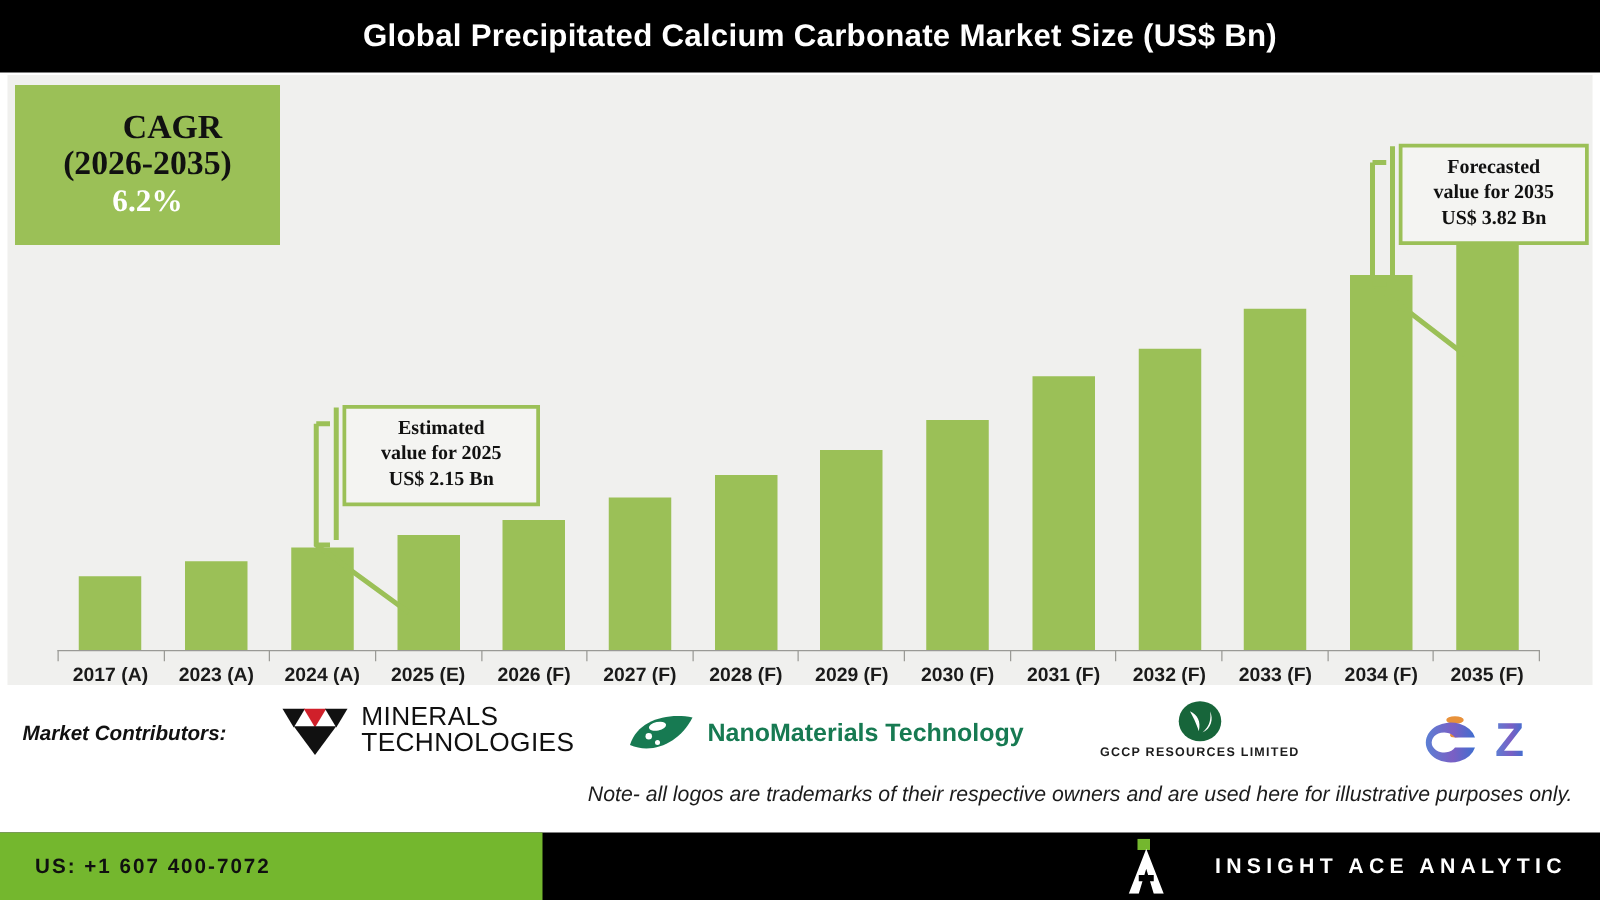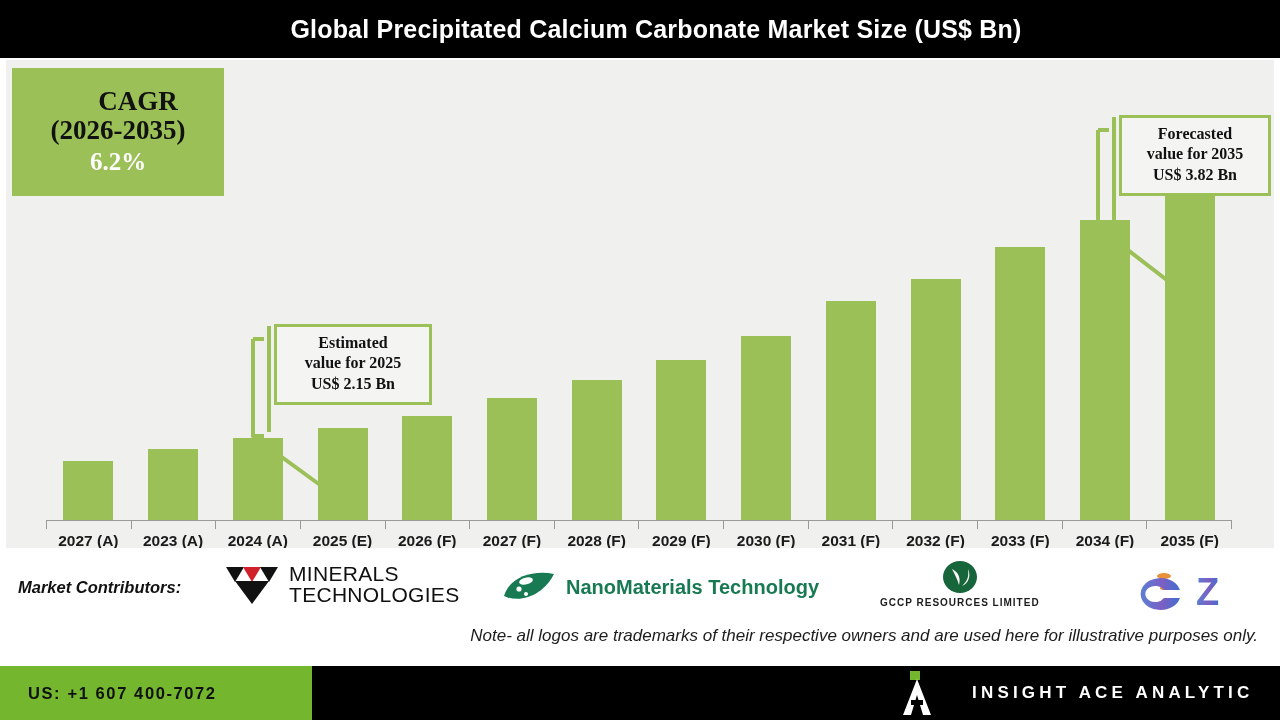--- a/index.html
+++ b/index.html
@@ -138,21 +138,21 @@
 
   .note {
     position: absolute; right: 22px; top: 78px;
     font-family: "Liberation Sans", sans-serif;
     font-style: italic; font-size: 17px; color: #1c1c1c; white-space: nowrap;
   }
 
   
   .footer { position: absolute; left: 0; top: 666px; width: 1280px; height: 54px; background: #000000; }
   .footer-green {
-    position: absolute; left: 0; top: 0; width: 312px; height: 54px; background: #74b72e;
+    position: absolute; left: 0; top: 0; width: 434px; height: 54px; background: #74b72e;
     display: flex; align-items: center;
   }
   .footer-phone {
     font-family: "Liberation Sans", sans-serif;
     font-weight: bold; font-size: 16.5px; color: #101010; letter-spacing: 1.6px;
     margin-left: 28px; white-space: nowrap;
   }
   .footer-brand { position: absolute; left: 900px; top: 0; height: 54px; display: flex; align-items: center; gap: 16px; }
   .brand-mark { width: 34px; height: 44px; margin-right: 22px; }
   .brand-text {
@@ -234,21 +234,21 @@
           <div class="tick"></div>
           <div class="tick"></div>
           <div class="tick"></div>
           <div class="tick"></div>
           <div class="tick"></div>
           <div class="tick"></div>
           <div class="tick"></div>
           <div class="tick"></div>
         </div>
       <div class="labels" id="labels">
-          <div class="x-label">2027 (A)</div>
+          <div class="x-label">2017 (A)</div>
           <div class="x-label">2023 (A)</div>
           <div class="x-label">2024 (A)</div>
           <div class="x-label">2025 (E)</div>
           <div class="x-label">2026 (F)</div>
           <div class="x-label">2027 (F)</div>
           <div class="x-label">2028 (F)</div>
           <div class="x-label">2029 (F)</div>
           <div class="x-label">2030 (F)</div>
           <div class="x-label">2031 (F)</div>
           <div class="x-label">2032 (F)</div>

